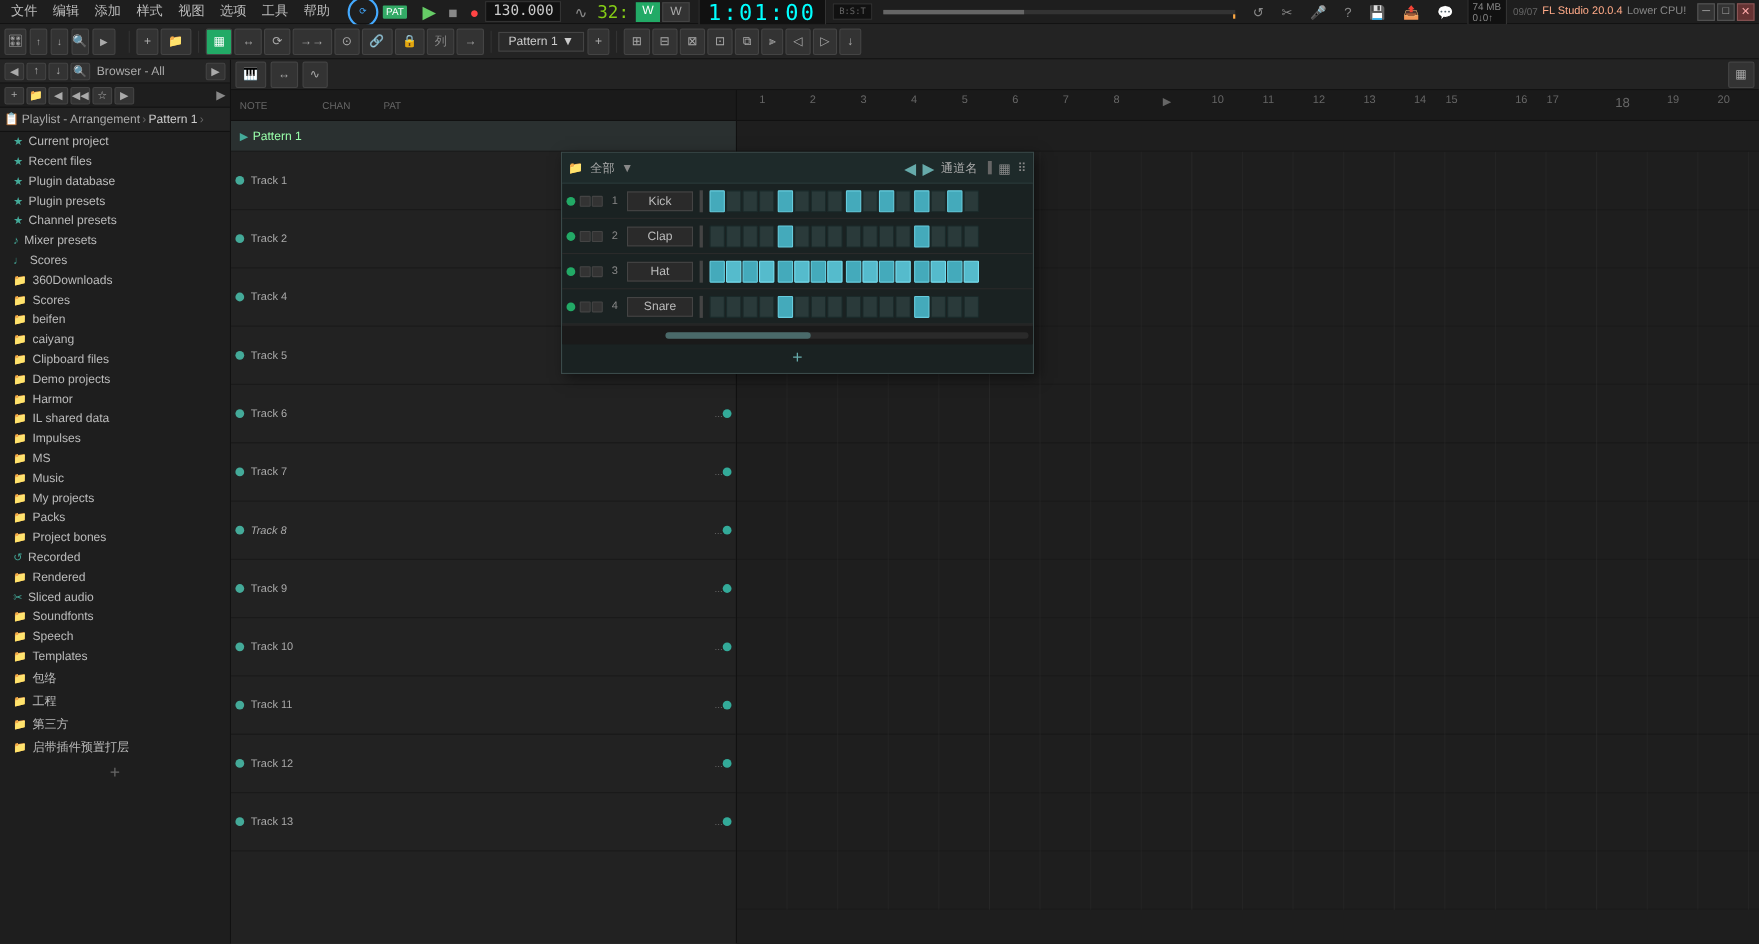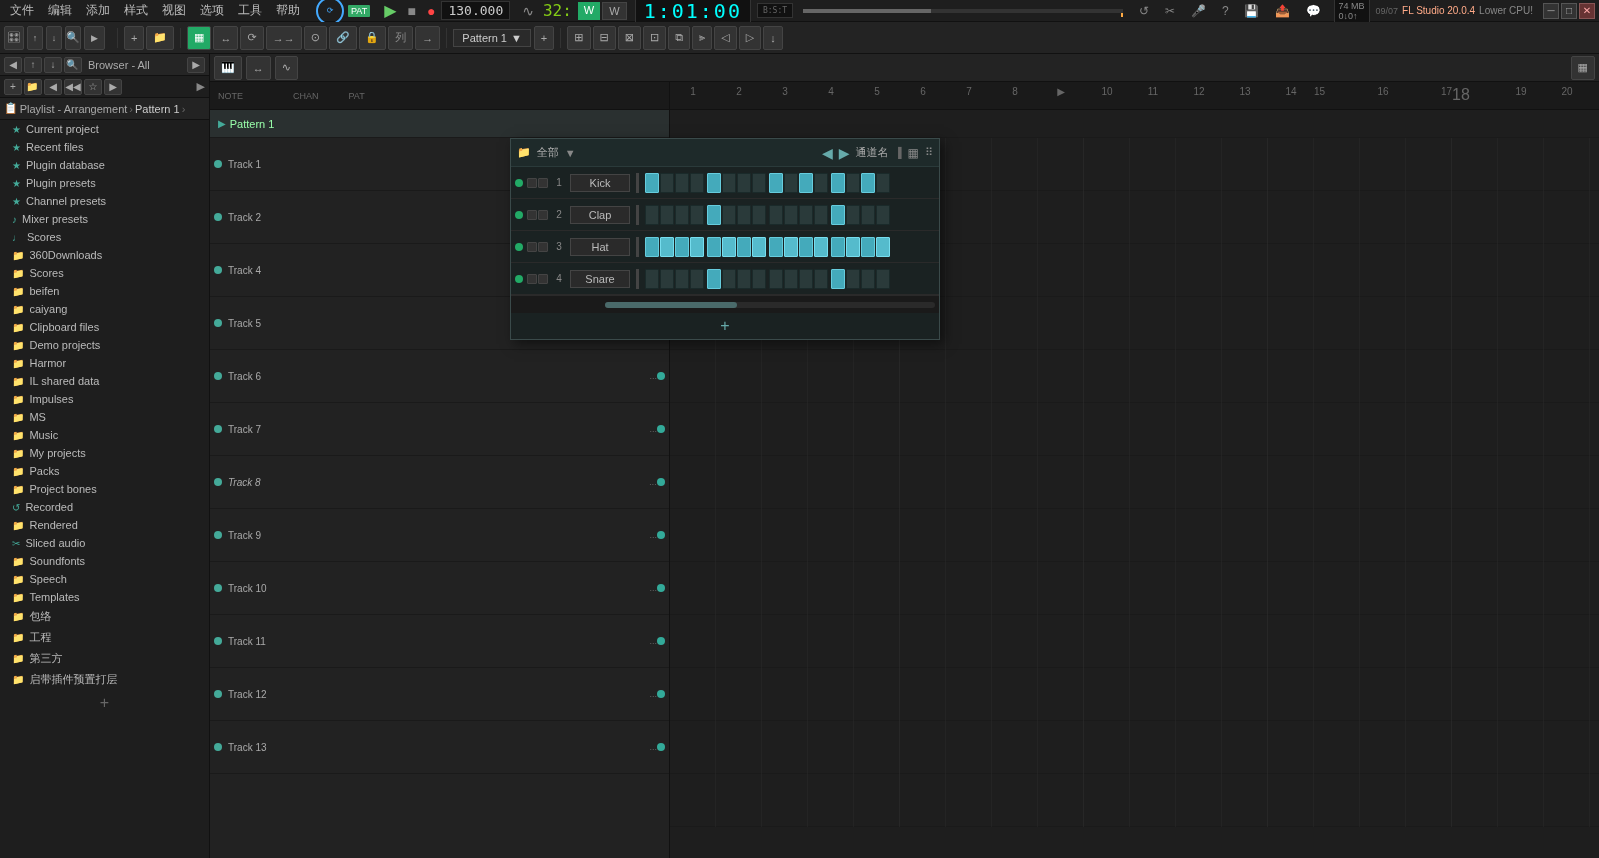--- a/index.html
+++ b/index.html
@@ -592,22 +592,22 @@
                 <div style="width: 46px; text-align: center; font-size: 10px; color: #666; padding-top: 4px;">7</div>
                 <div style="width: 46px; text-align: center; font-size: 10px; color: #666; padding-top: 4px;">8</div>
                 <div style="width: 46px; text-align: center; font-size: 10px; color: #666; padding-top: 4px;">▶</div>
                 <div style="width: 46px; text-align: center; font-size: 10px; color: #666; padding-top: 4px;">10</div>
                 <div style="width: 46px; text-align: center; font-size: 10px; color: #666; padding-top: 4px;">11</div>
                 <div style="width: 46px; text-align: center; font-size: 10px; color: #666; padding-top: 4px;">12</div>
                 <div style="width: 46px; text-align: center; font-size: 10px; color: #666; padding-top: 4px;">13</div>
                 <div style="width: 46px; text-align: center; font-size: 10px; color: #666; padding-top: 4px;">14</div>
                 <div style="width: 46px; text-align: left; font-size: 10px; color: #666; padding-top: 4px;">15</div>
                 <div style="width: 46px; text-align: center; font-size: 10px; color: #666; padding-top: 4px;">16</div>
-                <div style="width: 46px; text-align: right; font-size: 10px; color: #666; padding-top: 4px;">17</div>
-                <div style="width: 46px; font-size: 16px; color: #666; padding-top: 4px;">18</div>
+                <div style="width: 46px; text-align: left; font-size: 10px; color: #666; padding-top: 4px;">17</div>
+                <div style="width: 46px; text-align: center; font-size: 12px; color: #666; padding-top: 4px;">18</div>
                 <div style="width: 46px; text-align: center; font-size: 10px; color: #666; padding-top: 4px;">19</div>
                 <div style="width: 46px; text-align: center; font-size: 10px; color: #666; padding-top: 4px;">20</div>
                 <div style="width: 46px; text-align: center; font-size: 10px; color: #666; padding-top: 4px;">21</div>
 
               </div>
             </div>
           </div>
         </div>
       </div>
 

